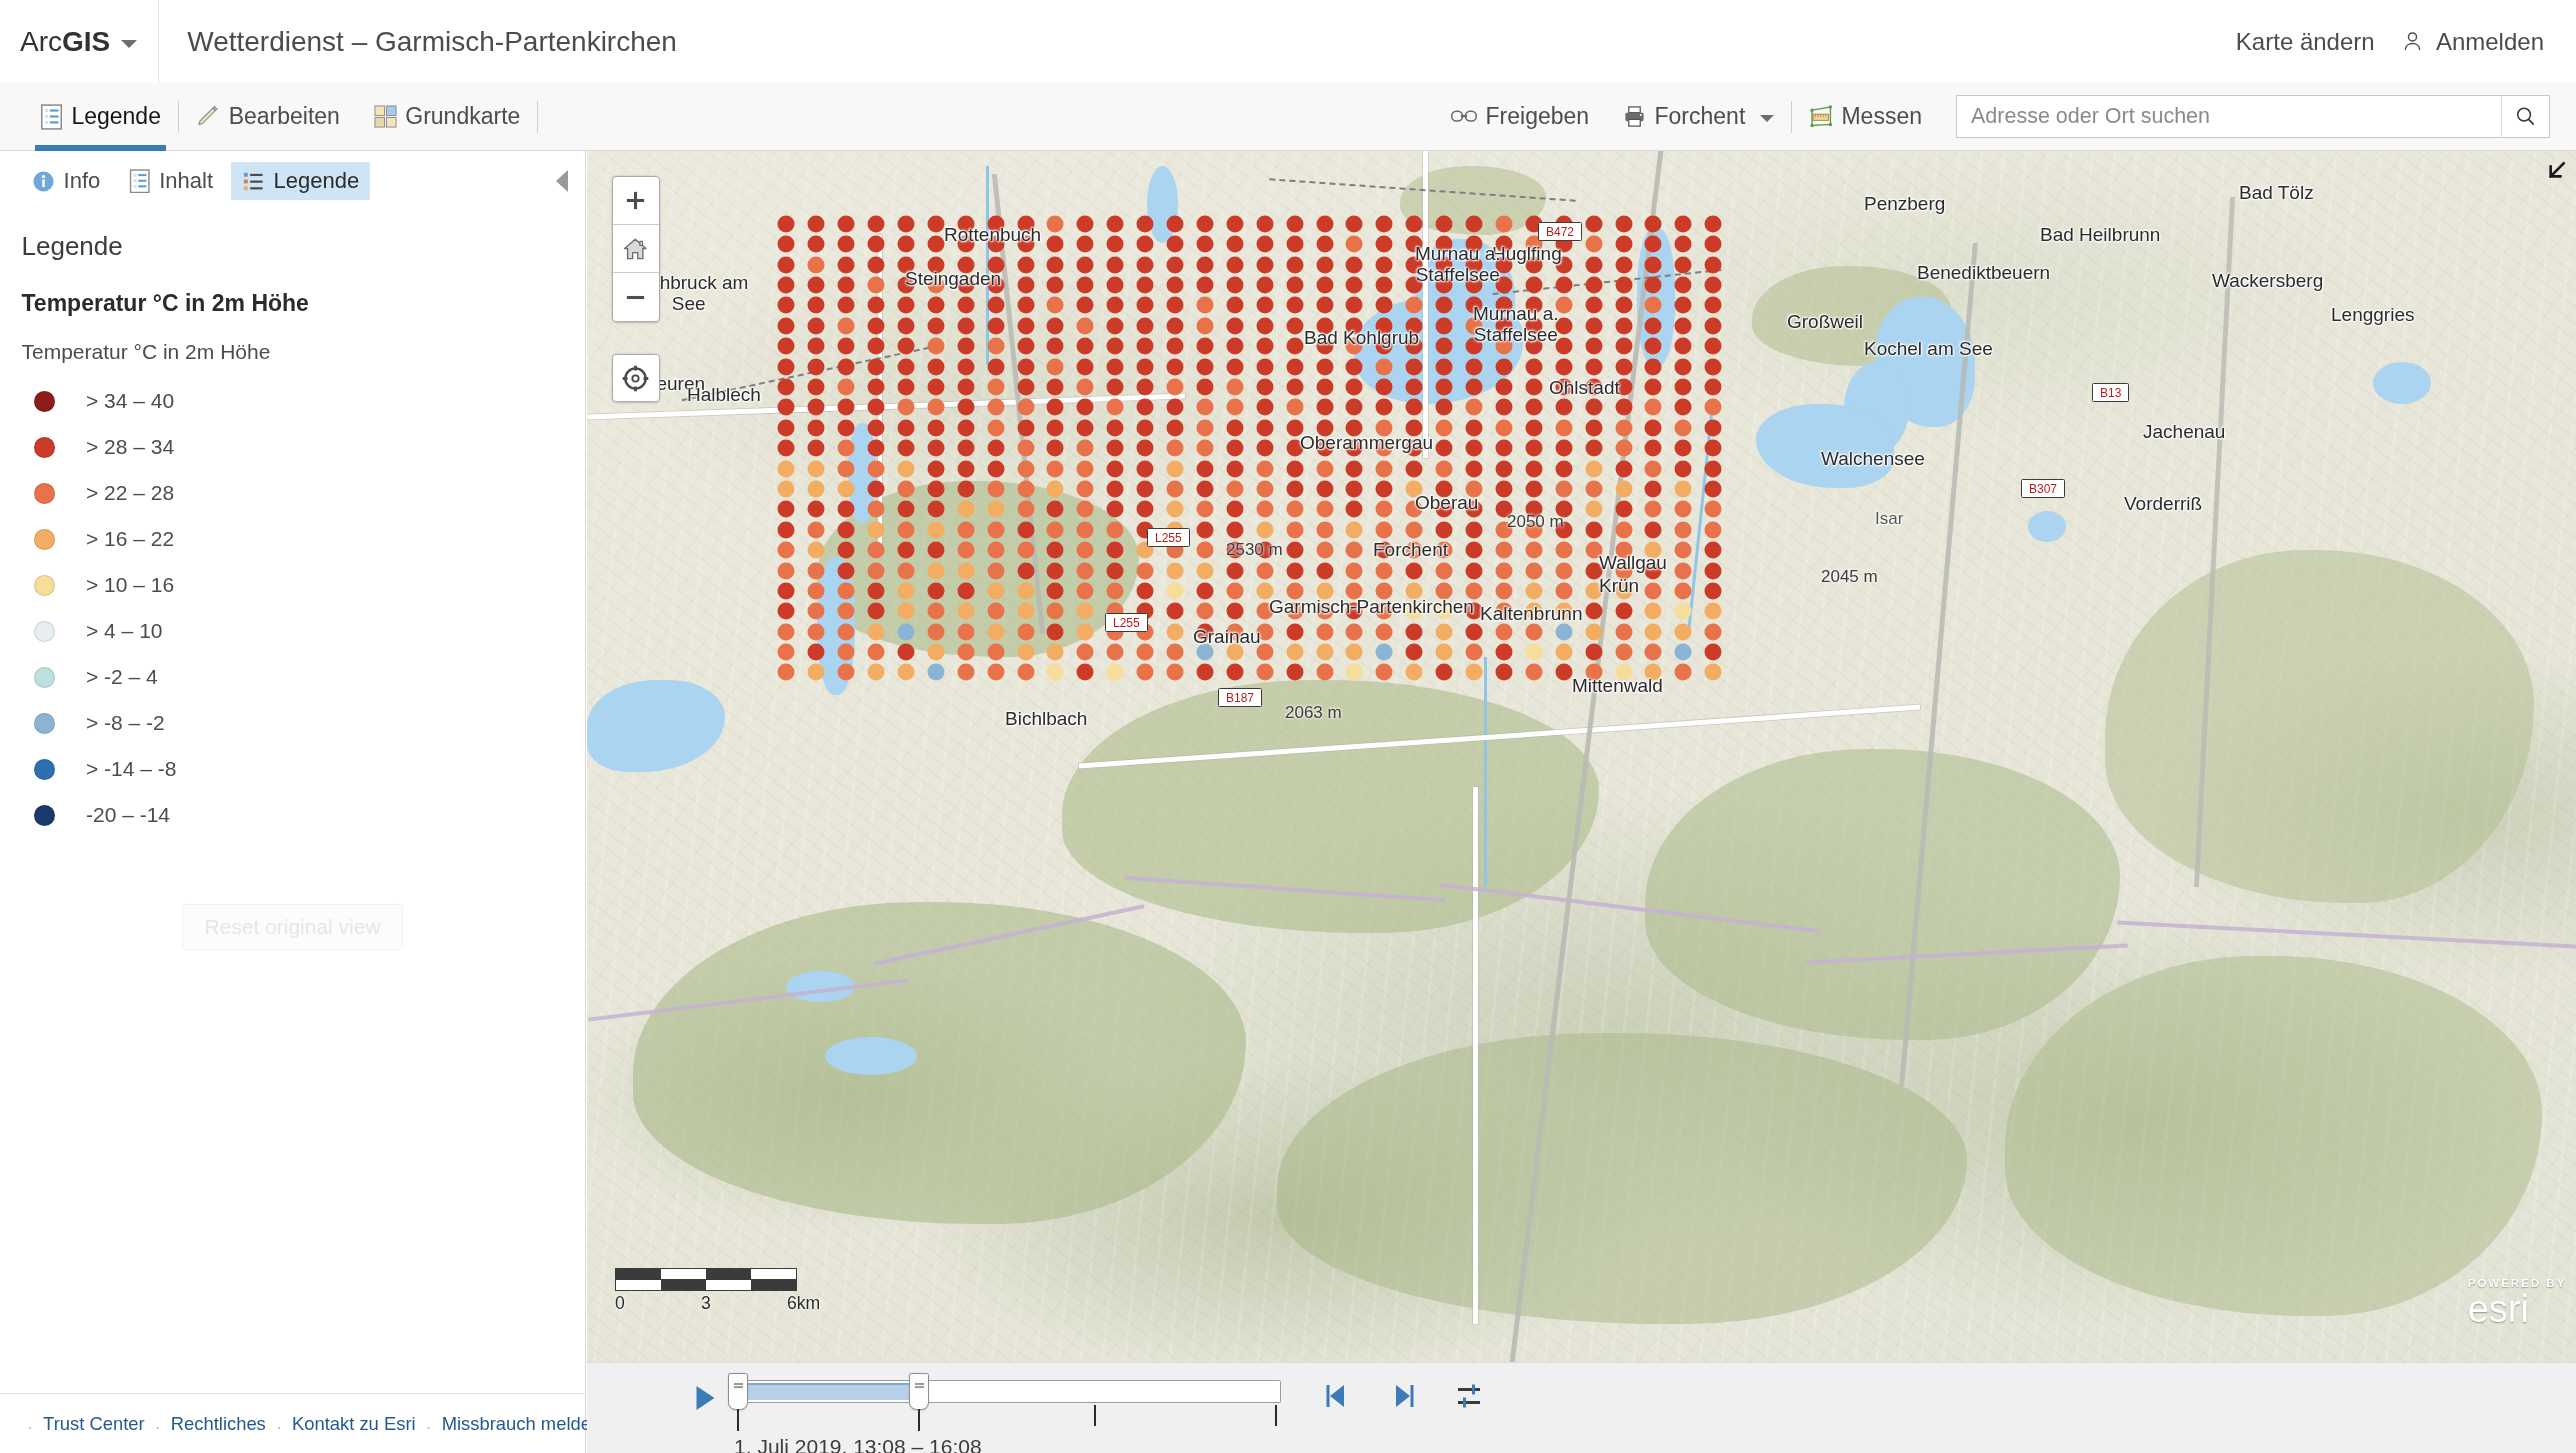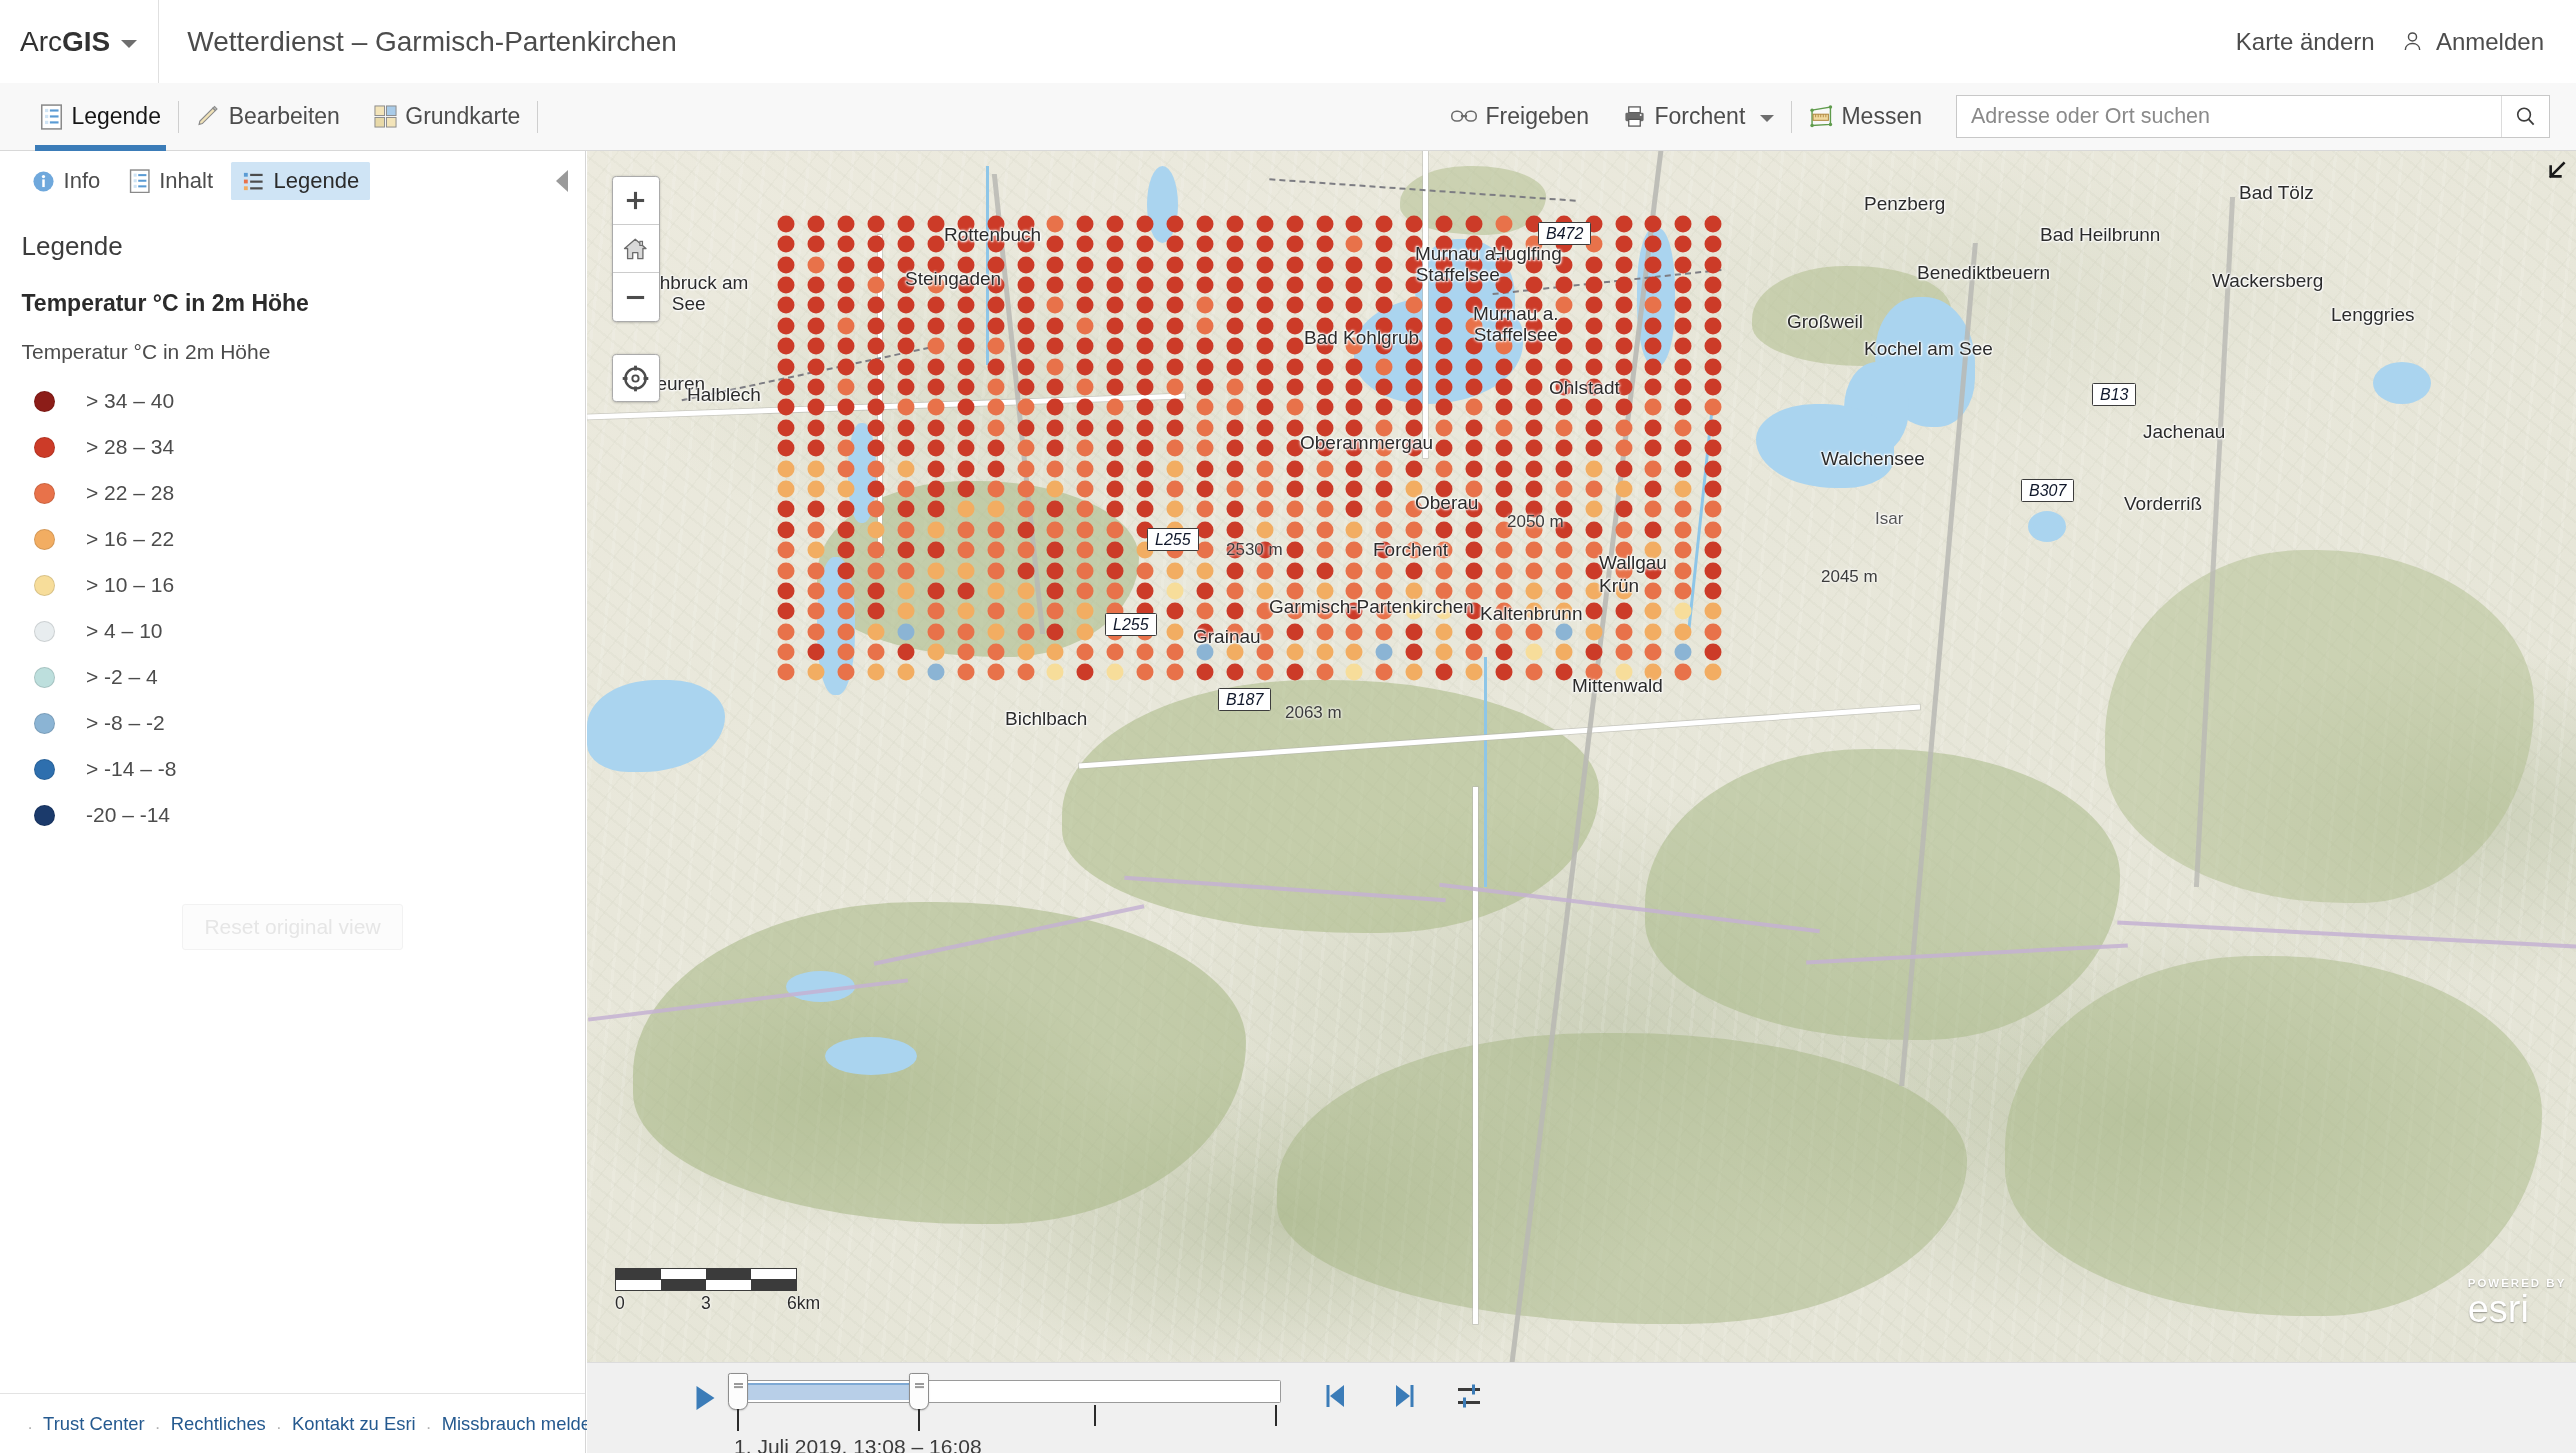--- a/index.html
+++ b/index.html
@@ -166,23 +166,22 @@
     text-shadow: 0 0 3.1px #fff, 0 0 3.1px #fff, 0.8px 0.8px 1.5px #fff, -0.8px -0.8px 1.5px #fff;
     pointer-events: none; text-align: center; line-height: 1.12;
   }
   .map-label.small { font-size: 17px; color: #555; }
   .peak-label {
     position: absolute; font-size: 17px; color: #3c3c3c; white-space: nowrap;
     text-shadow: 0 0 3.1px #fff, 0 0 3.1px #fff;
   }
   .shield {
     position: absolute; background: #fff; border: 1.5px solid #3c3c3c;
-    font-size: 16px; color: #0f172a; padding: 1.5px 7px; border-radius: 1.5px;
+    font-size: 12px; color: #b91c1c; padding: 1.5px 7px; border-radius: 1.5px;
     white-space: nowrap;
-    font-style: italic;
   }
   .dotgrid { position: absolute; inset: 0; }
   .tdot {
     position: absolute; width: 17px; height: 17px; border-radius: 50%;
     transform: translate(-50%, -50%);
   }
   .map-zoom-ctl {
     position: absolute; left: 24.5px; top: 25px; width: 48px;
     background: #fff; border: 0.8px solid #aaa; border-radius: 4.6px; overflow: hidden;
     box-shadow: 0 0.8px 2.3px rgba(0,0,0,0.2);

